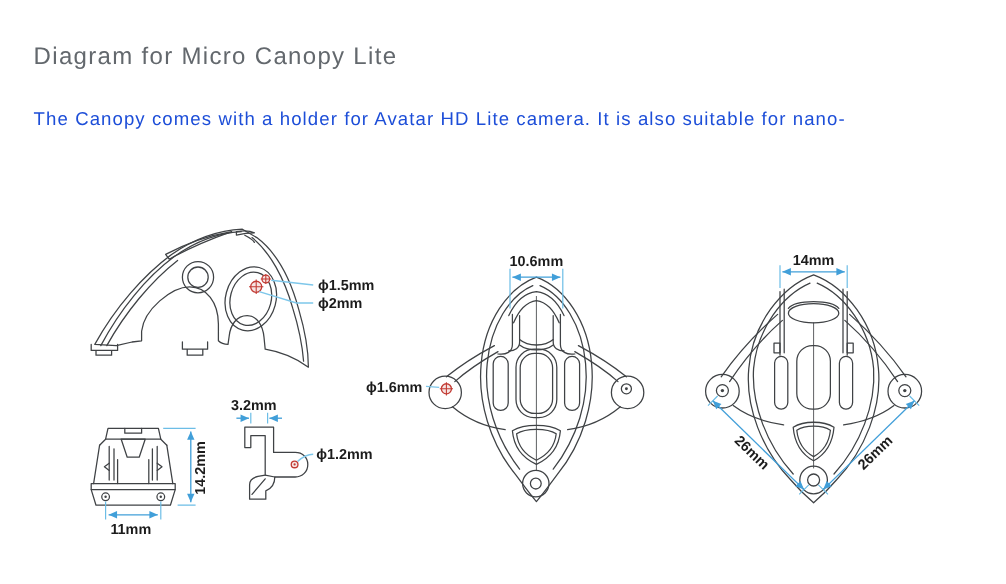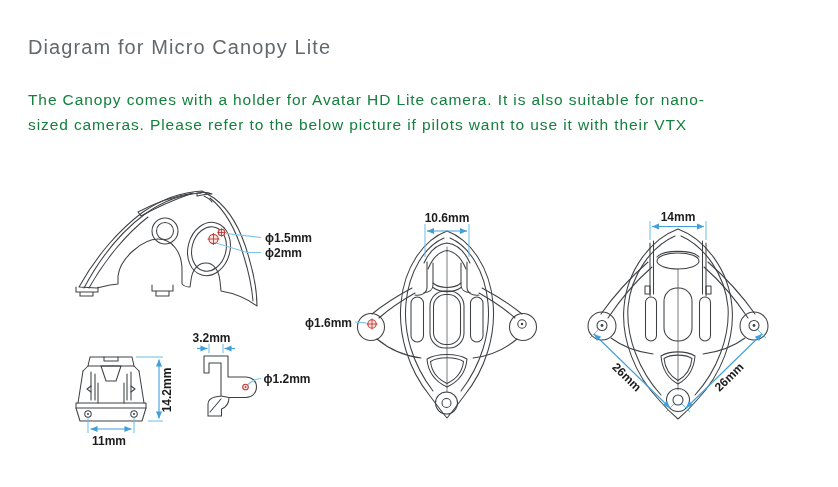--- a/index.html
+++ b/index.html
@@ -1,21 +1,21 @@
 <!DOCTYPE html>
 <html><head>
 <meta charset="utf-8">
 <style>
   html,body{margin:0;padding:0;background:#ffffff;}
   .page{position:relative;width:838px;height:464px;background:#ffffff;overflow:hidden;
         font-family:"Liberation Sans","DejaVu Sans",sans-serif;}
   .content{position:absolute;left:28px;top:34px;width:800px;}
   .title{margin:0 0 26px 0;font-size:20px;line-height:27px;font-weight:400;
          color:#63686d;letter-spacing:1.1px;}
-  .para p{margin:0;font-size:15.5px;line-height:25.3px;color:#15803d;
+  .para p{margin:0;font-size:15.5px;line-height:25.3px;color:#1d4ed8;
           letter-spacing:0.9px;white-space:nowrap;}
   svg.diagram{position:absolute;left:0;top:0;width:838px;height:487px;}
   .ln path,.ln circle,.ln ellipse,.ln rect{fill:none;stroke:#3f4245;stroke-width:1.05;
           stroke-linecap:round;stroke-linejoin:round;}
   .ln .fdot{fill:#3f4245;stroke:none;}
   .ln .thin{stroke-width:0.7;}
   .ext{stroke:#6cbde6;stroke-width:1;fill:none;}
   .dim{stroke:#419fd9;stroke-width:1.1;fill:none;}
   .leader{stroke:#7ec7ea;stroke-width:1.2;fill:none;}
   .hole{fill:#f6e4e2;stroke:#c23b34;stroke-width:1.1;}
@@ -26,21 +26,20 @@
 </style>
 </head>
 <body>
 
 <div class="page">
 
   <div class="content">
     <h1 class="title">Diagram for Micro Canopy Lite</h1>
     <div class="para">
       <p>The Canopy comes with a holder for Avatar HD Lite camera. It is also suitable for nano-</p>
-      <p>sized cameras. Please refer to the below picture if pilots want to use it with their VTX</p>
     </div>
   </div>
 
   <svg class="diagram" viewBox="0 0 838 487">
     <defs>
       <marker id="arr" viewBox="0 0 10 10" refX="8.5" refY="5" markerWidth="8" markerHeight="8" orient="auto-start-reverse">
         <path d="M0.5,1.5 L8.5,5 L0.5,8.5 Z" fill="#419fd9"></path>
       </marker>
     </defs>
 

